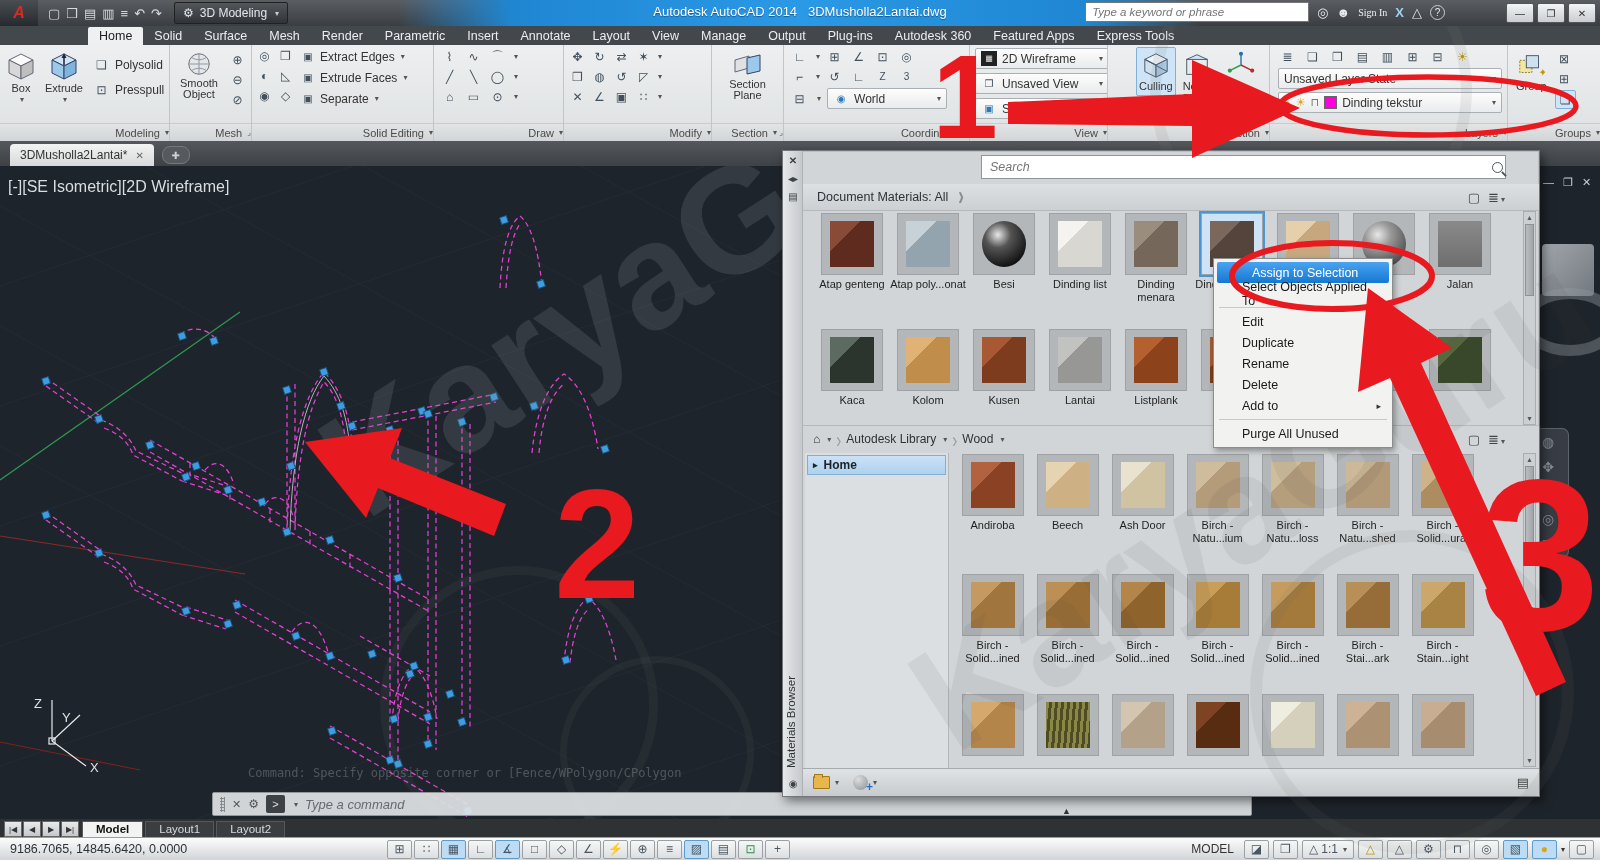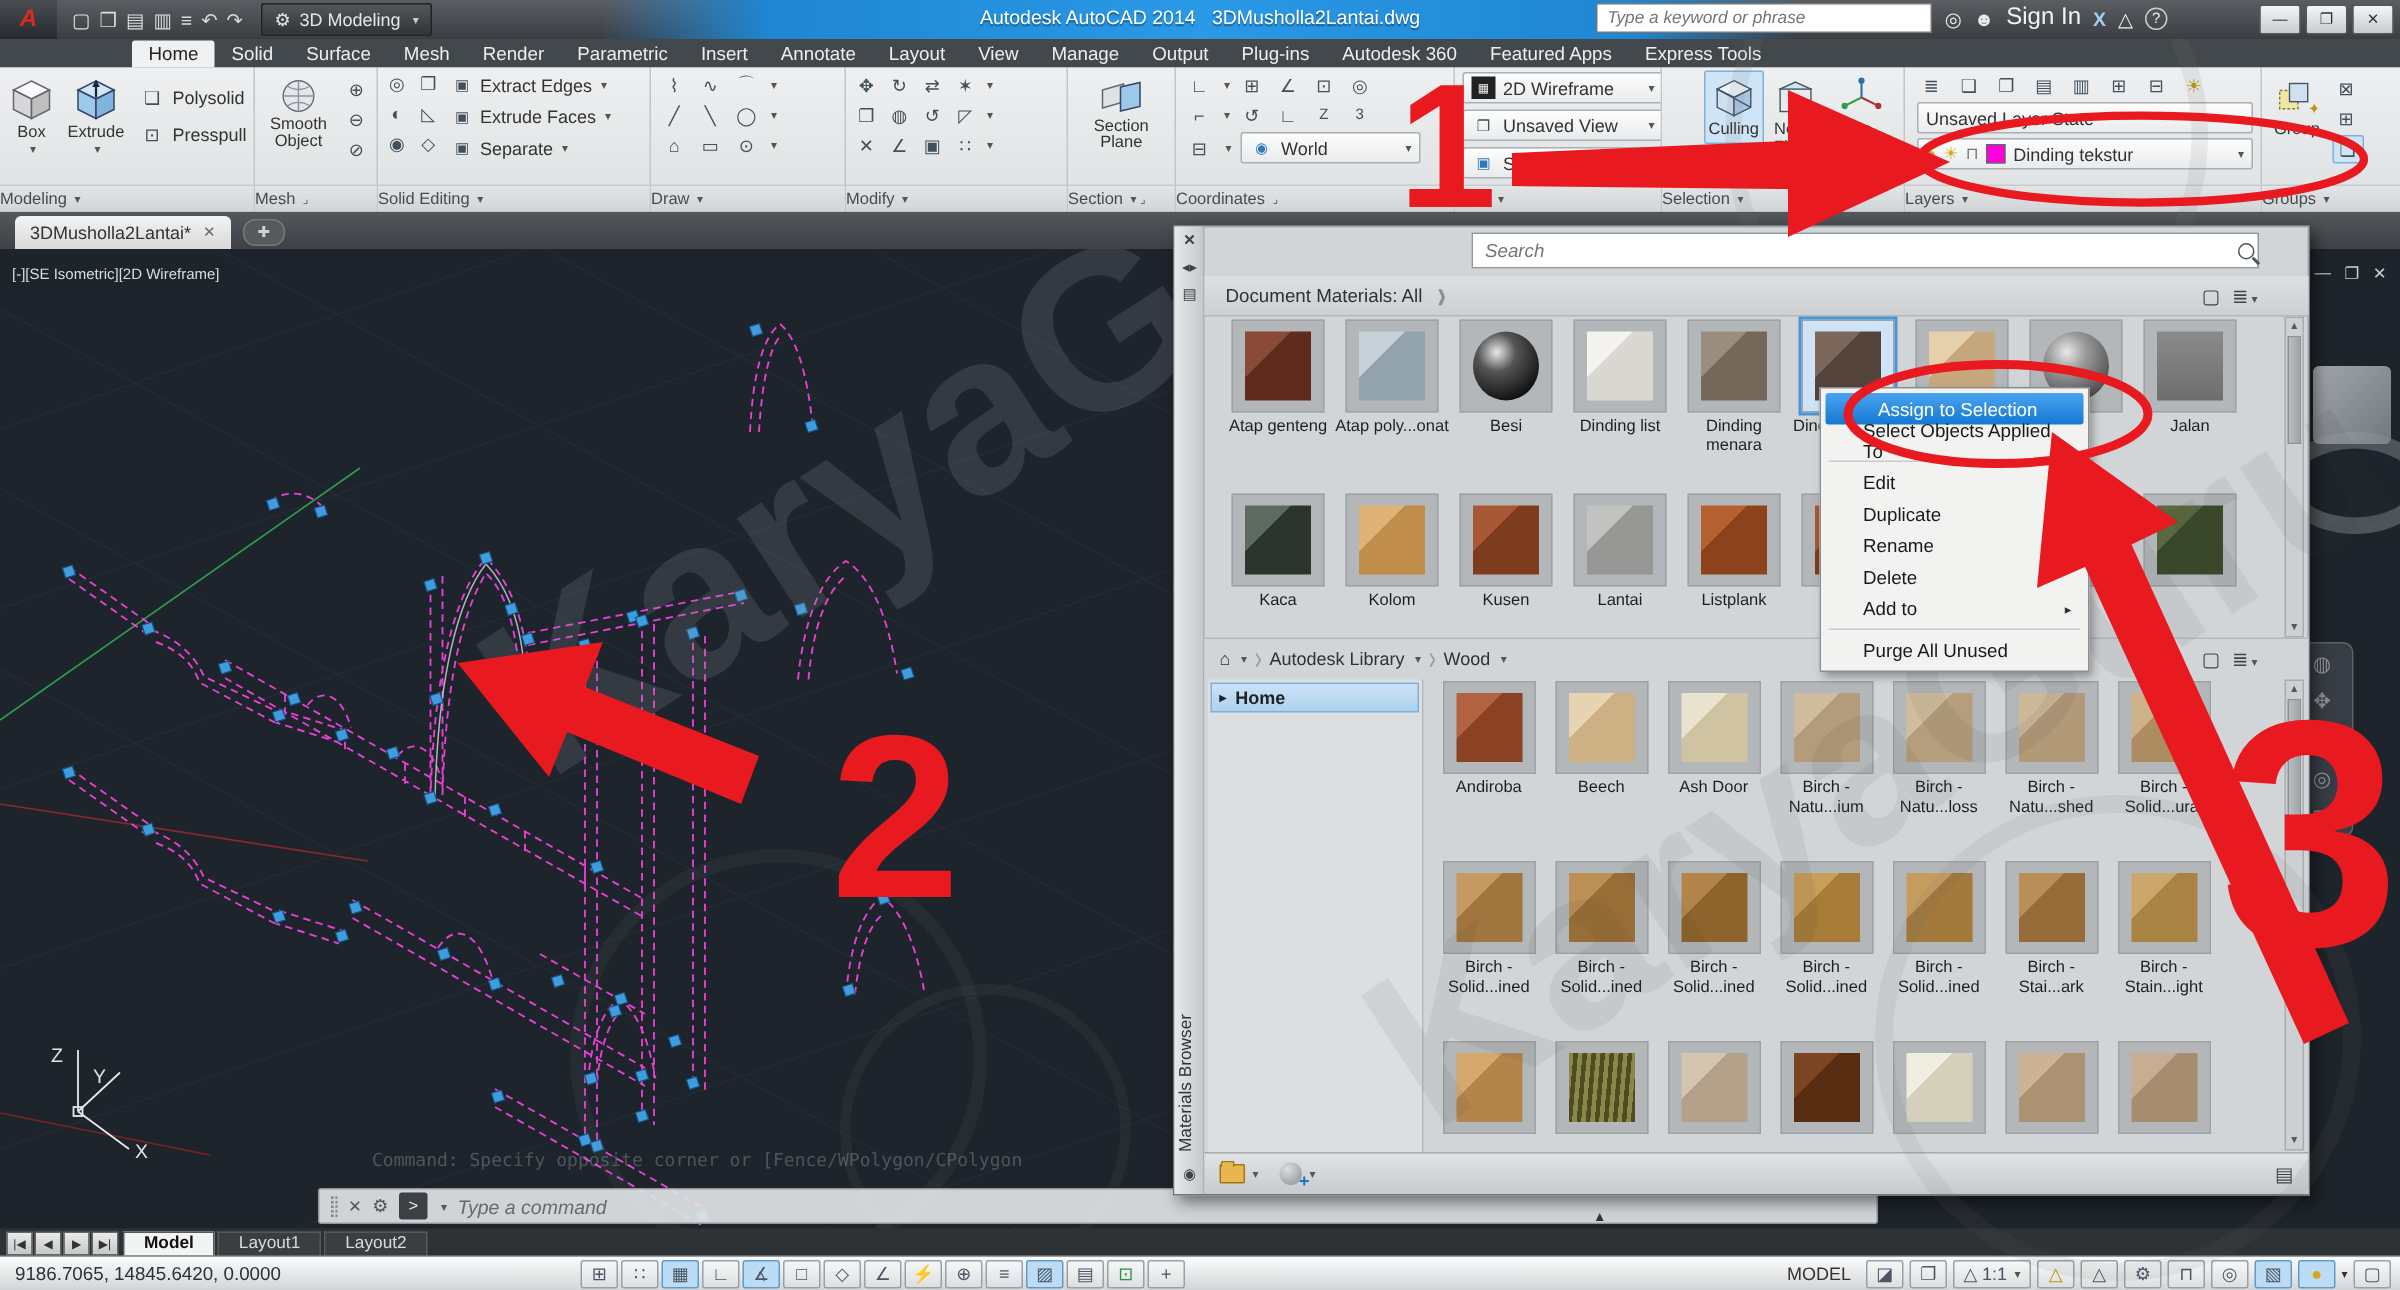--- a/index.html
+++ b/index.html
@@ -11,49 +11,49 @@
   #titlebar{position:absolute;left:0;top:0;width:1600px;height:26px;background:linear-gradient(180deg,#5a5e63,#3a3e43);display:flex;align-items:center;z-index:3;}
   #titleblue{position:absolute;left:400px;top:0;width:800px;height:26px;background:linear-gradient(90deg,rgba(33,140,214,0) 0%,#1f86d2 14%,#2a99e6 50%,#1f86d2 86%,rgba(33,140,214,0) 100%);}
   #applogo{width:38px;height:26px;background:linear-gradient(180deg,#4a4e53,#26292d);display:flex;align-items:center;justify-content:center;font-weight:bold;font-style:italic;color:#d92b20;font-size:16px;z-index:2;}
   .qat{display:flex;gap:6px;margin-left:10px;z-index:2;}
   .qat span{color:#d8dbde;font-size:13px;cursor:default;}
   #wsbox{margin-left:12px;z-index:2;background:linear-gradient(180deg,#53575c,#303438);border:1px solid #222;border-radius:2px;color:#e3e6e9;font-size:12px;display:flex;align-items:center;gap:6px;padding:1px 8px;height:18px;}
   #titletext{position:absolute;left:0;right:0;top:4px;text-align:center;color:#fff;font-size:13px;z-index:2;text-shadow:0 1px 1px rgba(0,0,0,.4);}
   #infocenter{position:absolute;right:155px;top:2px;display:flex;align-items:center;gap:8px;z-index:2;}
   #ic-search{width:210px;height:18px;border:1px solid #777;background:#fff;font-size:11.5px;font-style:italic;color:#777;padding:0 6px;}
   .ic-ic{color:#e8ebee;font-size:13px;}
-  #signin{color:#f0f2f4;font-size:16px;}
+  #signin{color:#f0f2f4;font-size:10px;font-family:Liberation Serif, serif;}
   #winbtns-app{position:absolute;right:4px;top:3px;display:flex;gap:3px;z-index:2;}
   .wb{width:26px;height:18px;background:linear-gradient(180deg,#f2f4f5,#c9cdd1);border:1px solid #555;border-radius:2px;font-size:10px;display:flex;align-items:center;justify-content:center;color:#333;}
   
   #ribbontabs{position:absolute;left:0;top:26px;width:1600px;height:19px;background:#43484c;display:flex;align-items:flex-end;padding-left:88px;box-sizing:border-box;}
   .rtab{padding:2px 11px;font-size:12.5px;color:#eceef0;cursor:default;}
   .rtab.active{background:#eef0f1;color:#222;border-radius:2px 2px 0 0;}
   
   #ribbon{position:absolute;left:0;top:45px;width:1600px;height:96px;background:#e4e7e9;display:flex;z-index:1;}
   .rpanel{position:relative;height:96px;border-right:1px solid #c3c6c8;background:linear-gradient(180deg,#edeff0,#dee1e3);box-sizing:border-box;flex:none;}
   .pbody{position:absolute;left:0;right:0;top:0;bottom:17px;overflow:hidden;}
-  .pfoot{position:absolute;left:0;right:0;bottom:0;height:17px;font-size:11px;color:#4a4a4a;display:flex;align-items:center;justify-content:flex-start;gap:3px;background:linear-gradient(180deg,#e2e4e6,#d2d5d7);border-top:1px solid #c8cbcd;}
+  .pfoot{position:absolute;left:0;right:0;bottom:0;height:17px;font-size:11px;color:#4a4a4a;display:flex;align-items:center;justify-content:flex-end;gap:3px;background:linear-gradient(180deg,#e2e4e6,#d2d5d7);border-top:1px solid #c8cbcd;}
   .bigbtn{display:flex;flex-direction:column;align-items:center;justify-content:flex-start;font-size:11px;color:#333;gap:1px;padding:3px 2px;border-radius:2px;border:1px solid transparent;}
   .bigbtn.pressed{background:#cfe4f6;border-color:#7fb0d8;margin-left:24px;}
   .si{width:19px;height:17px;display:inline-flex;align-items:center;justify-content:center;font-size:12px;color:#42505c;flex:none;}
   .si.sm{width:16px;height:15px;font-size:10px;}
   .mrow{display:flex;align-items:center;gap:4px;font-size:12px;color:#333;padding:1px 3px;white-space:nowrap;}
   .combo{display:flex;align-items:center;gap:5px;background:linear-gradient(180deg,#fdfdfd,#e9ebec);border:1px solid #aab0b4;border-radius:2px;font-size:12px;color:#333;height:19px;padding:0 5px;white-space:nowrap;}
   .combo .dv{margin-left:auto;}
   .icol{display:flex;flex-direction:column;justify-content:flex-start;}
   .irow{display:flex;align-items:center;}
   
   #filetabs{position:absolute;left:0;top:141px;width:1600px;height:25px;background:linear-gradient(180deg,#54585c,#3e4246);display:flex;align-items:flex-end;padding-left:10px;box-sizing:border-box;text-align:right;}
   .ftab{background:linear-gradient(180deg,#f2f3f3,#d7d9da);border-radius:4px 4px 0 0;padding:3px 10px;font-size:12px;color:#333;display:flex;gap:8px;align-items:center;height:16px;}
   .ftab .x{color:#666;font-size:10px;}
   .fplus{margin-left:8px;margin-bottom:2px;width:26px;height:16px;background:#565a5e;border:1px solid #777;border-radius:8px;color:#cfd3d6;font-size:10px;display:flex;align-items:center;justify-content:center;}
   
   #canvas{position:absolute;left:0;top:166px;width:1600px;height:653px;background:#1e242b;overflow:hidden;}
-  #vplabel{position:absolute;left:8px;top:12px;color:#d9dde1;font-size:10px;z-index:2;}
+  #vplabel{position:absolute;left:8px;top:12px;color:#d9dde1;font-size:16px;z-index:2;}
   #wm1{position:absolute;left:290px;top:240px;font-size:150px;font-weight:bold;color:rgba(140,150,162,.20);transform:rotate(-33deg);transform-origin:left top;white-space:nowrap;z-index:1;pointer-events:none;}
   #cmdhist{position:absolute;left:248px;top:600px;font-size:12px;color:rgba(190,198,206,.30);z-index:2;font-family:"DejaVu Sans Mono",monospace;}
   .wmcircle{position:absolute;border-radius:50%;pointer-events:none;}
   
   #dwgbtns{position:absolute;left:1543px;top:176px;z-index:2;display:flex;gap:9px;color:#c9ced3;font-size:11px;}
   #viewcube{position:absolute;left:1542px;top:244px;width:52px;height:52px;z-index:2;background:linear-gradient(135deg,#c2c7cc,#878d94);opacity:.8;border-radius:4px;}
   #vcring{position:absolute;left:1520px;top:288px;width:78px;height:46px;border:11px solid rgba(118,124,132,.55);border-radius:50%;z-index:2;}
   #navbar{position:absolute;left:1527px;top:428px;width:40px;height:128px;z-index:2;background:rgba(88,94,101,.45);border:1px solid rgba(150,155,160,.4);border-radius:7px;display:flex;flex-direction:column;align-items:center;justify-content:space-around;color:rgba(205,210,215,.55);font-size:14px;}
   
   #palette{position:absolute;left:782px;top:150px;width:758px;height:647px;z-index:10;background:#d2d5d7;border:1px solid #73777b;box-shadow:inset 0 0 0 1px #bcbfc1,3px 4px 10px rgba(0,0,0,.5);box-sizing:border-box;}

